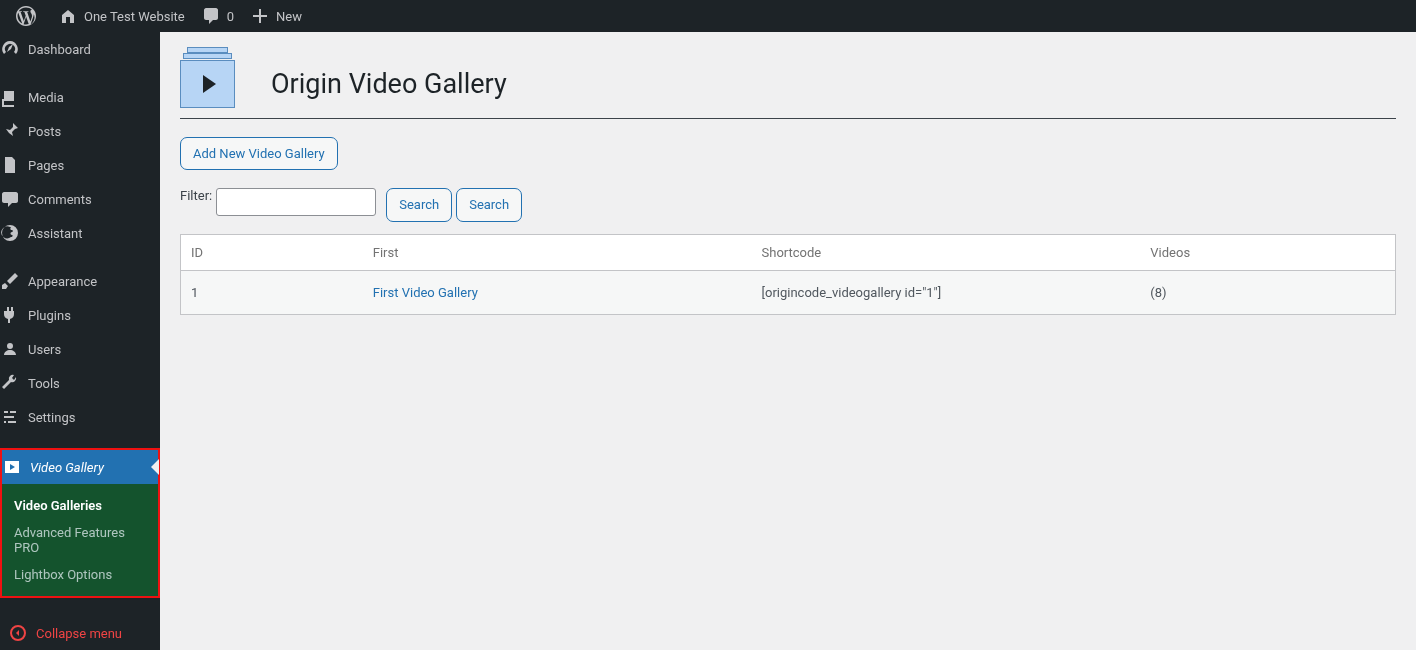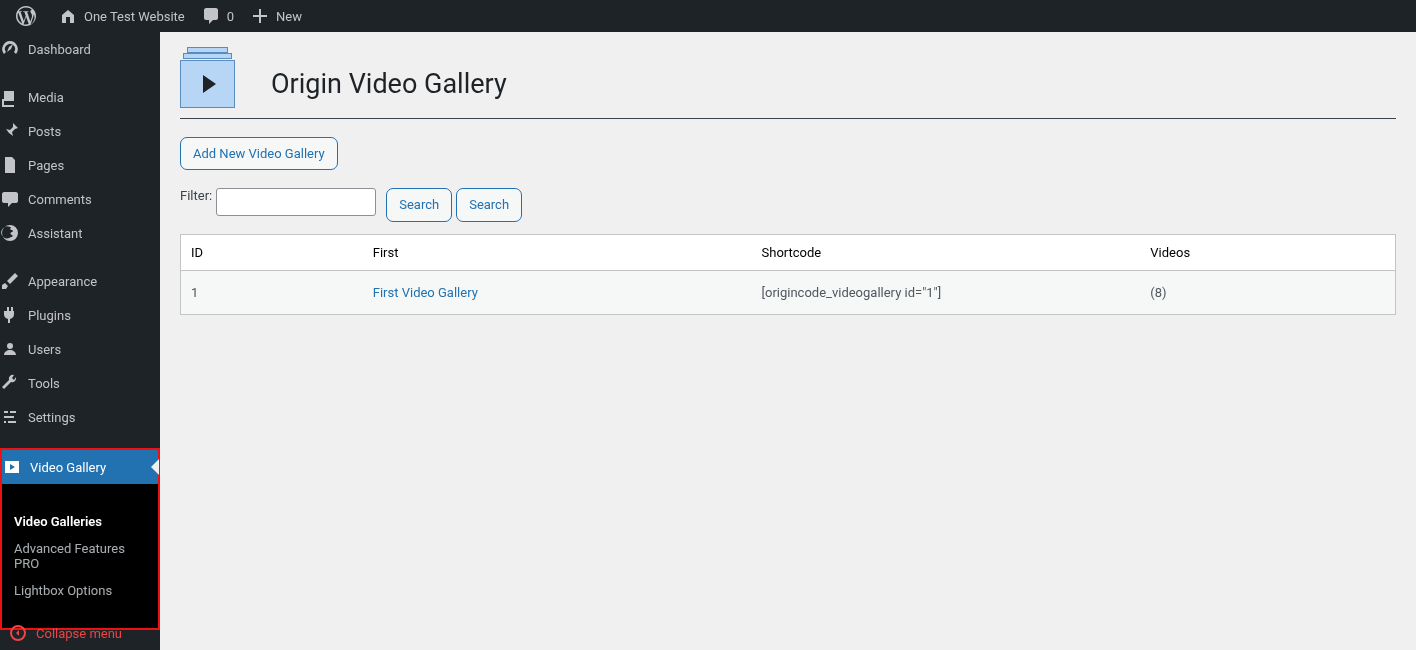--- a/index.html
+++ b/index.html
@@ -9,23 +9,23 @@
 .adminbar { background: #1d2327; color: #c3c4c7; height: 32px; display: flex; align-items: center; padding: 4px 8px; }
 .adminbar .ab-item { display: flex; align-items: center; padding: 0 8px; height: 32px; color: #c3c4c7; cursor: pointer; }
 .adminbar .ab-icon { width: 20px; height: 20px; margin-right: 6px; display: inline-flex; align-items: center; justify-content: center; }
 .adminbar svg { fill: currentColor; }
 
 
 .sidebar { position: absolute; top: 32px; left: 0; width: 160px; background: #1d2327; color: #c3c4c7; height: calc(650px - 32px); }
 .menu-item { display: flex; align-items: center; padding: 0 0; height: 34px; cursor: pointer; color: #c3c4c7; }
 .menu-item .dashicon { width: 20px; height: 20px; margin-right: 8px; display: inline-flex; align-items: center; justify-content: center; }
 .menu-sep { height: 14px; }
-.menu-item.current { background: #2271b1; color: #fff; position: relative; }
+.menu-item.current { background: #2271b1; color: #fff; position: relative; font-style: italic; }
 .menu-item.current::after { content: ""; position: absolute; right: -1px; top: 50%; transform: translateY(-50%); border: 8px solid transparent; border-right-color: #f0f0f1; }
-.submenu { background: #000000; padding: 24px 0; }
+.submenu { background: #14532d; padding: 8px 0; }
 .submenu .sub-item { padding: 6px 12px; color: rgba(240,246,252,.7); cursor: pointer; font-size: 13px; }
 .submenu .sub-item.current { color: #fff; font-weight: 600; }
 .highlight-box { border: 2px solid #e11; }
 .collapse { position: absolute; bottom: 0; left: 0; right: 0; display: flex; align-items: center; padding: 8px; color: #ef4444; cursor: pointer; height: 34px; }
 .collapse .dashicon { width: 20px; height: 20px; margin-right: 8px; display: inline-flex; align-items: center; justify-content: center; }
 
 
 .main { position: absolute; top: 32px; left: 160px; right: 0; padding: 20px; }
 .page-header { display: flex; align-items: center; gap: 36px; border-bottom: 1px solid #3c434a; padding-bottom: 10px; margin-bottom: 18px; margin-top: 8px; }
 .page-icon { width: 55px; height: 48px; background: #b7d5f5; border: 1px solid #5a8dbf; position: relative; display: flex; align-items: center; justify-content: center; }
@@ -34,21 +34,21 @@
 .page-icon .play { width: 0; height: 0; border-left: 13px solid #1d2327; border-top: 9px solid transparent; border-bottom: 9px solid transparent; margin-left: 3px; }
 .page-title { font-size: 27px; font-weight: 400; color: #1d2327; }
 
 .button { display: inline-block; padding: 4px 12px; border: 1px solid #2271b1; color: #2271b1; background: #f6f7f7; border-radius: 7px; cursor: pointer; font-size: 13px; line-height: 1.8; }
 
 .filter-row { display: flex; gap: 4px; margin-top: 18px; margin-bottom: 12px; }
 .filter-row label { font-size: 13px; color: #3c434a; }
 .filter-row input[type=text] { border: 1px solid #8c8f94; border-radius: 3px; padding: 3px 8px; width: 160px; height: 28px; }
 
 .wp-table { width: 100%; border-collapse: collapse; border: 1px solid #c3c4c7; background: #fff; }
-.wp-table th { text-align: left; font-weight: 400; padding: 10px 10px; border-bottom: 1px solid #c3c4c7; color: #000000; }
+.wp-table th { text-align: left; font-weight: 400; padding: 10px 10px; border-bottom: 1px solid #c3c4c7; color: #737373; }
 .wp-table td { padding: 14px 10px; color: #50575e; background: #f6f7f7; }
 .wp-table td a { color: #2271b1; text-decoration: none; }
 
 svg { display: block; }
 </style>
 </head>
 <body>
 
 <div class="adminbar">
   <div class="ab-item">

